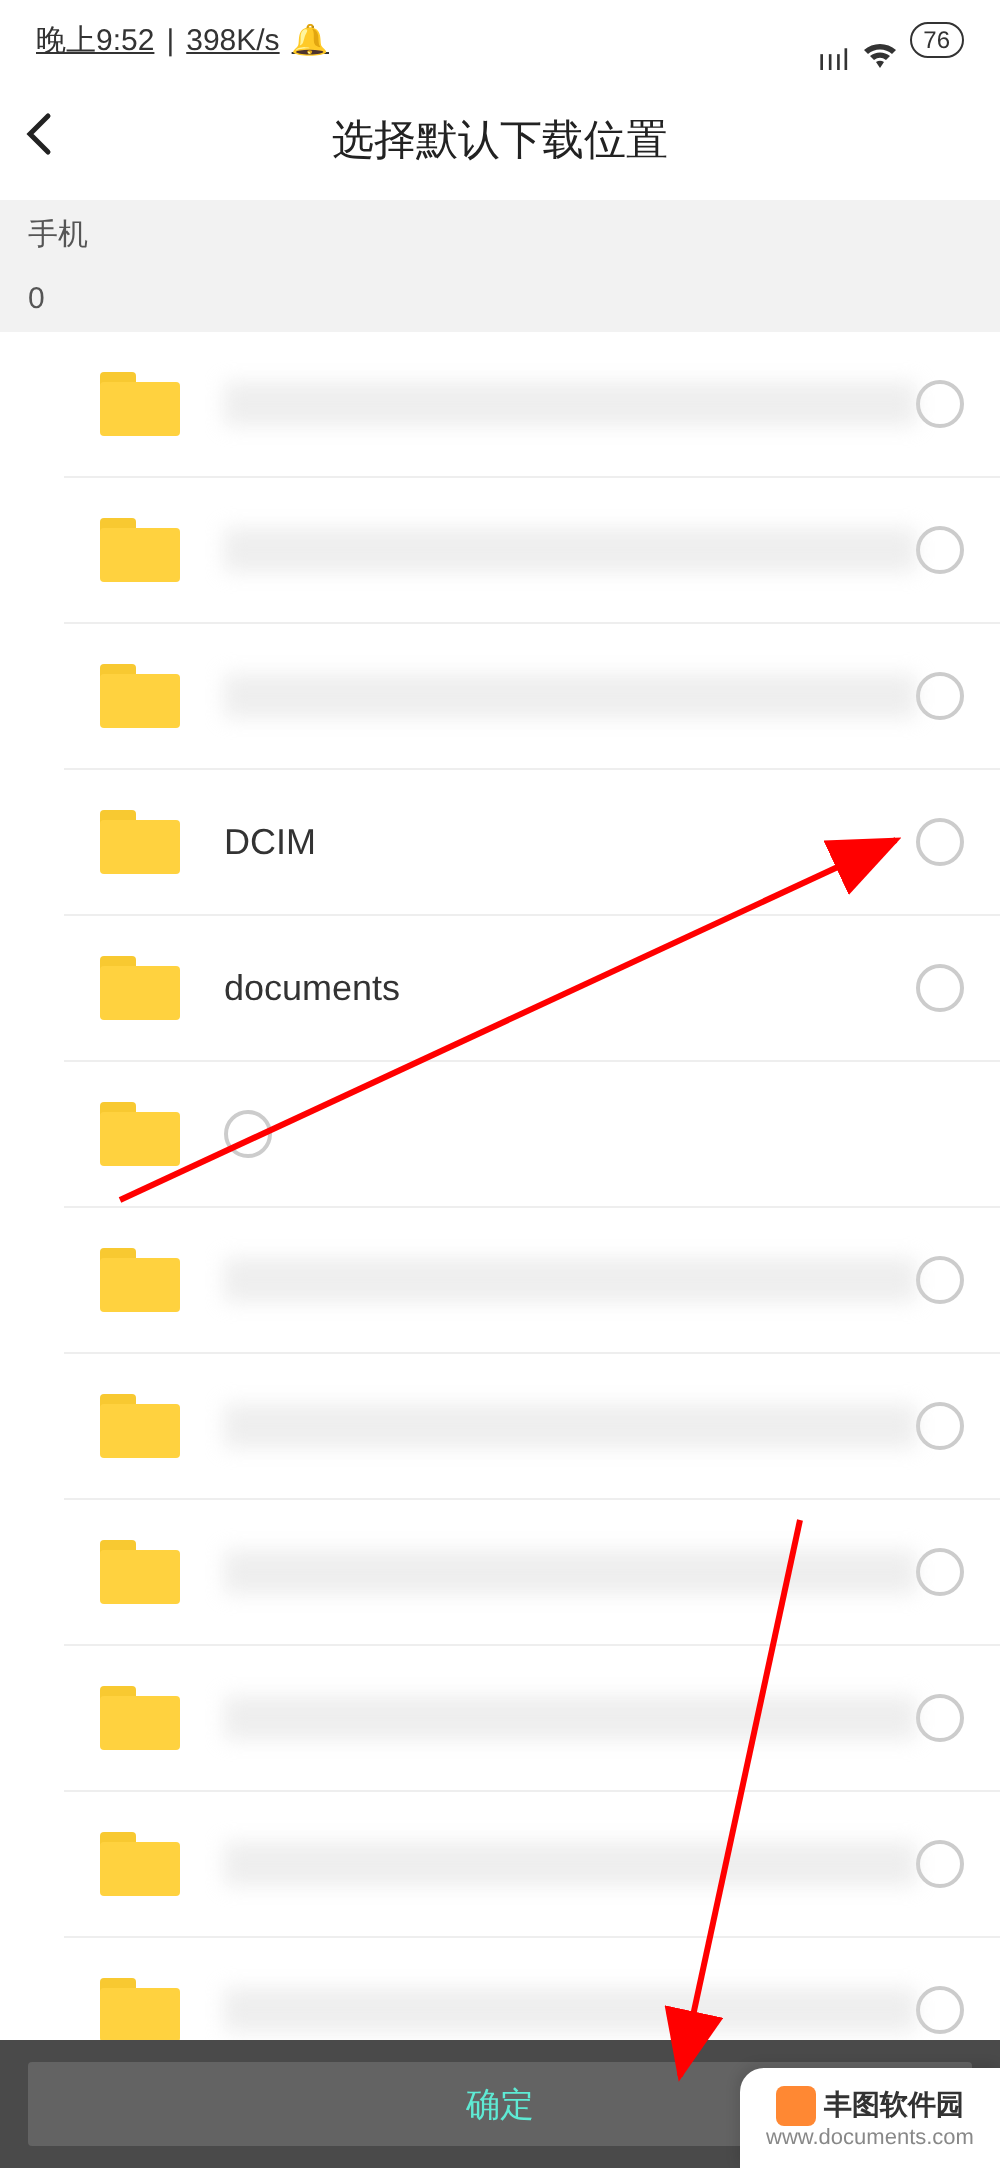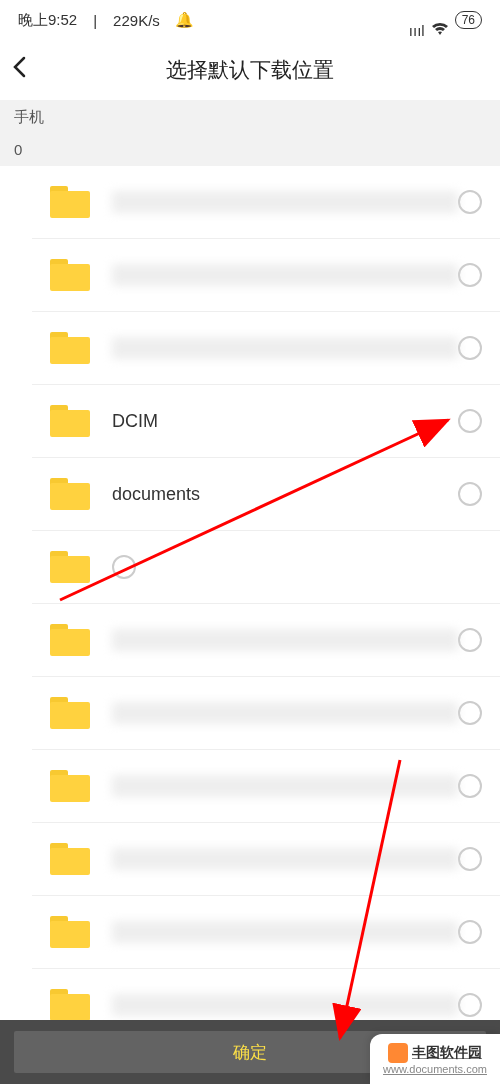--- a/index.html
+++ b/index.html
@@ -1,52 +1,52 @@
 <!DOCTYPE html>
 <html><head>
   <meta charset="utf-8">
   <style>
     * { margin: 0; padding: 0; box-sizing: border-box; font-family: -apple-system, "Helvetica Neue", Arial, sans-serif; }
     body { width: 500px; height: 1084px; background: #fff; position: relative; overflow: hidden; }
     .status-bar { height: 40px; display: flex; align-items: center; justify-content: space-between; padding: 0 18px; font-size: 15px; color: #333; }
-    .status-left { display: flex; align-items: center; gap: 16px; }
+    .status-left { display: flex; align-items: center; gap: 6px; text-decoration: underline; }
     .status-right { display: flex; align-items: center; gap: 6px; }
     .battery-pill { border: 1.5px solid #333; border-radius: 10px; padding: 0 6px; font-size: 12px; line-height: 16px; }
     .wifi, .signal { display: inline-block; margin-top: 20px; }
     .header { height: 60px; display: flex; align-items: center; padding: 0 12px; position: relative; }
     .back-btn { font-size: 22px; color: #222; cursor: pointer; }
     .header-title { position: absolute; left: 50%; transform: translateX(-50%); font-size: 21px; color: #222; font-weight: 500; }
     .breadcrumb { background: #f2f2f2; padding: 8px 14px; font-size: 15px; color: #555; display: flex; gap: 14px; flex-direction: column; }
     .folder-list { }
     .folder-item { height: 73px; display: flex; align-items: center; padding: 0 18px; border-bottom: 1px solid #eee; cursor: pointer; position: relative; margin-left: 32px; }
     .folder-icon { width: 40px; height: 32px; margin-right: 22px; position: relative; flex-shrink: 0; }
     .folder-icon::before { content: ""; position: absolute; top: 0; left: 0; width: 18px; height: 7px; background: #f8c931; border-radius: 2px 2px 0 0; }
     .folder-icon::after { content: ""; position: absolute; top: 5px; left: 0; width: 40px; height: 27px; background: #ffd23f; border-radius: 2px; }
     .folder-name { flex: 1; font-size: 18px; color: #333; }
     .folder-name.blur { filter: blur(5px); opacity: 0.5; background: #ddd; height: 22px; width: 140px; }
     .folder-name.blur.w1 { width: 180px; }
     .folder-name.blur.w2 { width: 200px; }
     .folder-name.blur.w3 { width: 50px; }
     .folder-name.blur.w4 { width: 60px; }
     .radio { width: 24px; height: 24px; border: 2px solid #ccc; border-radius: 50%; flex-shrink: 0; }
     .bottom-bar { position: absolute; bottom: 0; left: 0; right: 0; height: 64px; background: #4a4a4a; display: flex; align-items: center; justify-content: center; }
-    .confirm-btn { flex: 1; margin: 0 14px; height: 42px; background: #636363; color: #fde047; font-size: 17px; display: flex; align-items: center; justify-content: center; border-radius: 2px; cursor: pointer; }
-    .watermark { position: absolute; right: 0; bottom: 0; width: 130px; height: 50px; background: #fff; border-top-left-radius: 12px; display: flex; flex-direction: column; align-items: center; justify-content: center; font-size: 11px; color: #888; box-shadow: -2px -2px 6px rgba(0,0,0,0.1); text-decoration: underline; }
+    .confirm-btn { flex: 1; margin: 0 14px; height: 42px; background: #636363; color: #5eead4; font-size: 17px; display: flex; align-items: center; justify-content: center; border-radius: 2px; cursor: pointer; }
+    .watermark { position: absolute; right: 0; bottom: 0; width: 130px; height: 50px; background: #fff; border-top-left-radius: 12px; display: flex; flex-direction: column; align-items: center; justify-content: center; font-size: 11px; color: #888; box-shadow: -2px -2px 6px rgba(0,0,0,0.1); }
     .watermark .brand { font-size: 14px; color: #333; font-weight: bold; display: flex; align-items: center; gap: 4px; }
     .watermark .brand .logo { width: 20px; height: 20px; background: #ff8833; border-radius: 4px; }
     .annotations { position: absolute; top: 0; left: 0; width: 500px; height: 1084px; pointer-events: none; z-index: 100; }
   </style>
 </head>
 <body>
 
 <div class="status-bar">
   <div class="status-left">
     <span>晚上9:52</span>
     <span>|</span>
-    <span>229K/s</span>
+    <span>398K/s</span>
     <span>🔔</span>
   </div>
   <div class="status-right">
     <span class="signal">ıııl</span>
     <span class="wifi">
       <svg width="18" height="14" viewBox="0 0 18 14">
           <path d="M9 13 L11 10 A4 4 0 0 0 7 10 Z M4 7 A8 8 0 0 1 14 7 L12 9 A5 5 0 0 0 6 9 Z M1 4 A12 12 0 0 1 17 4 L15 6 A9 9 0 0 0 3 6 Z" fill="#333"></path>
         </svg>
     </span>
     <span class="battery-pill">76</span>

